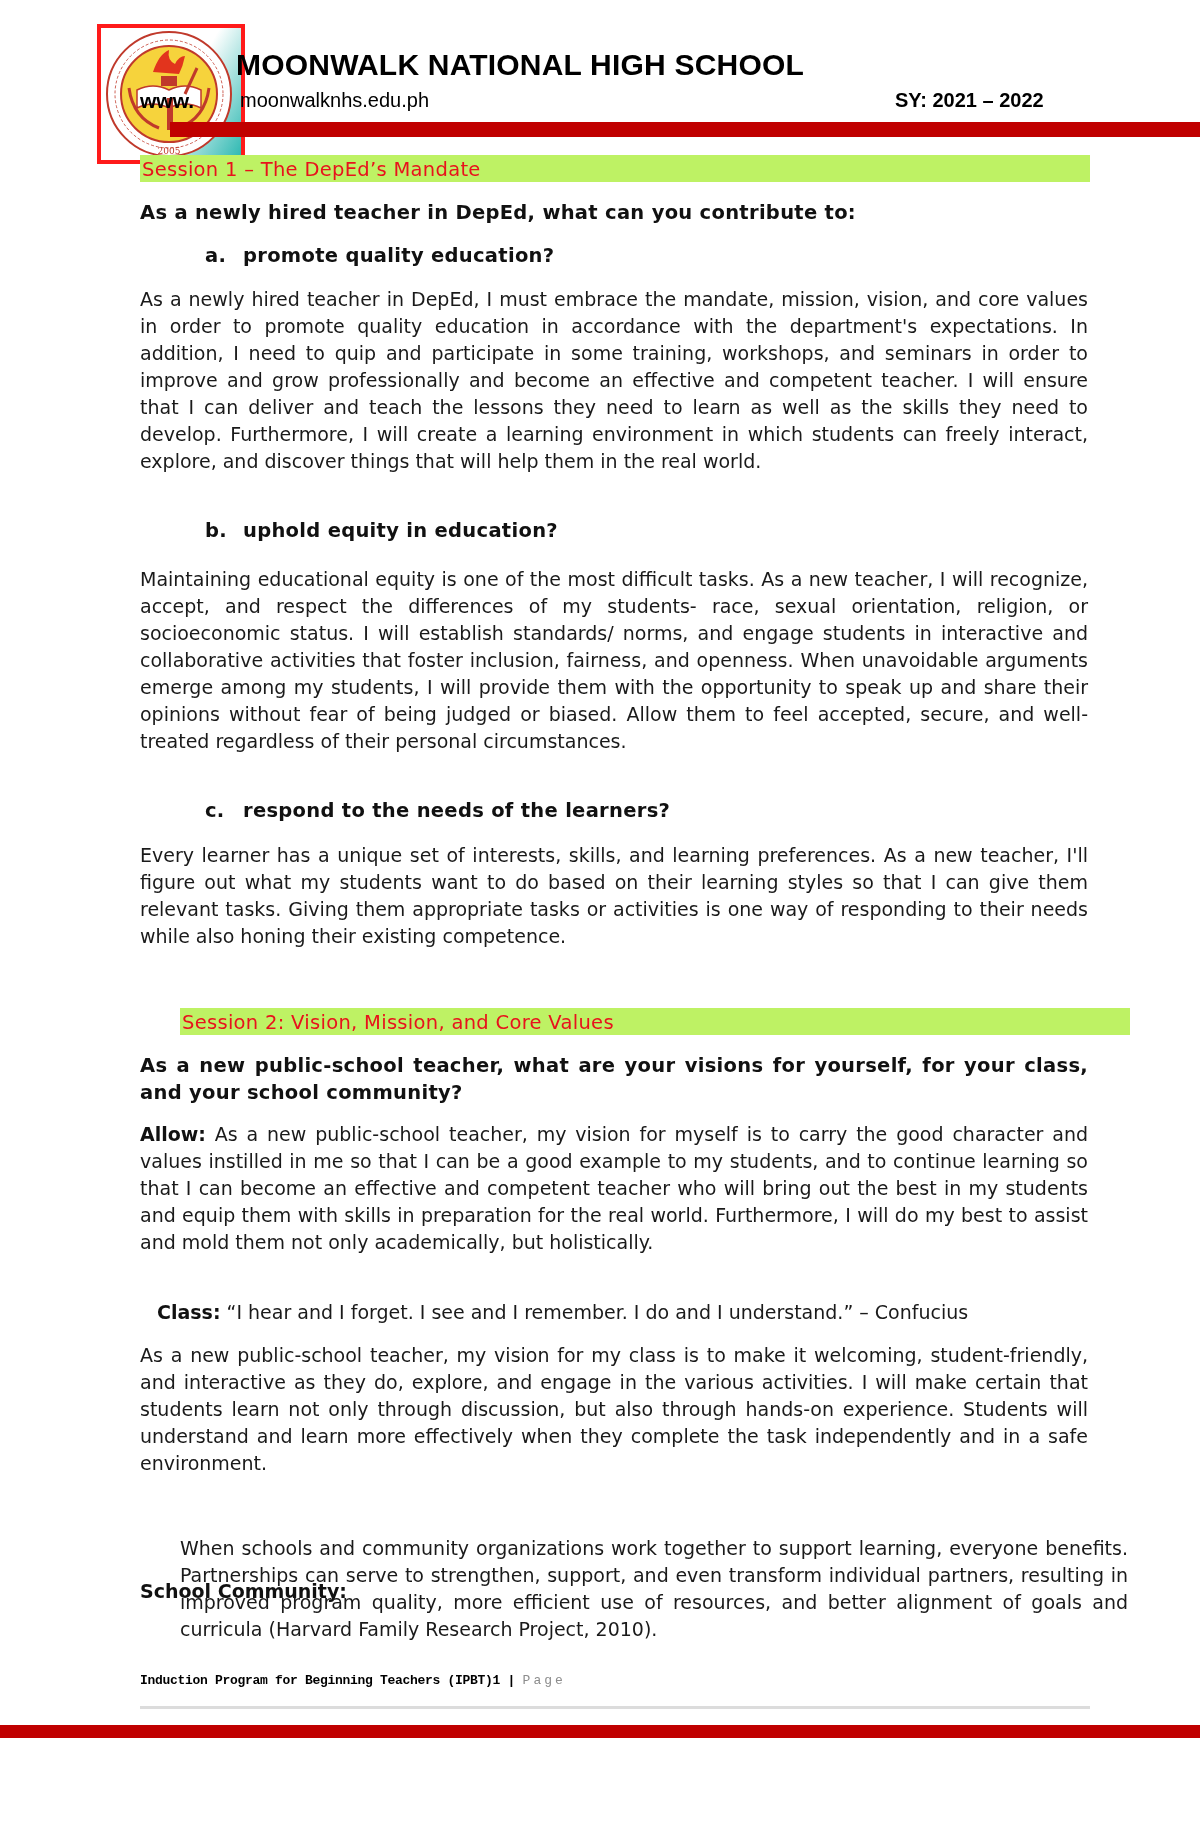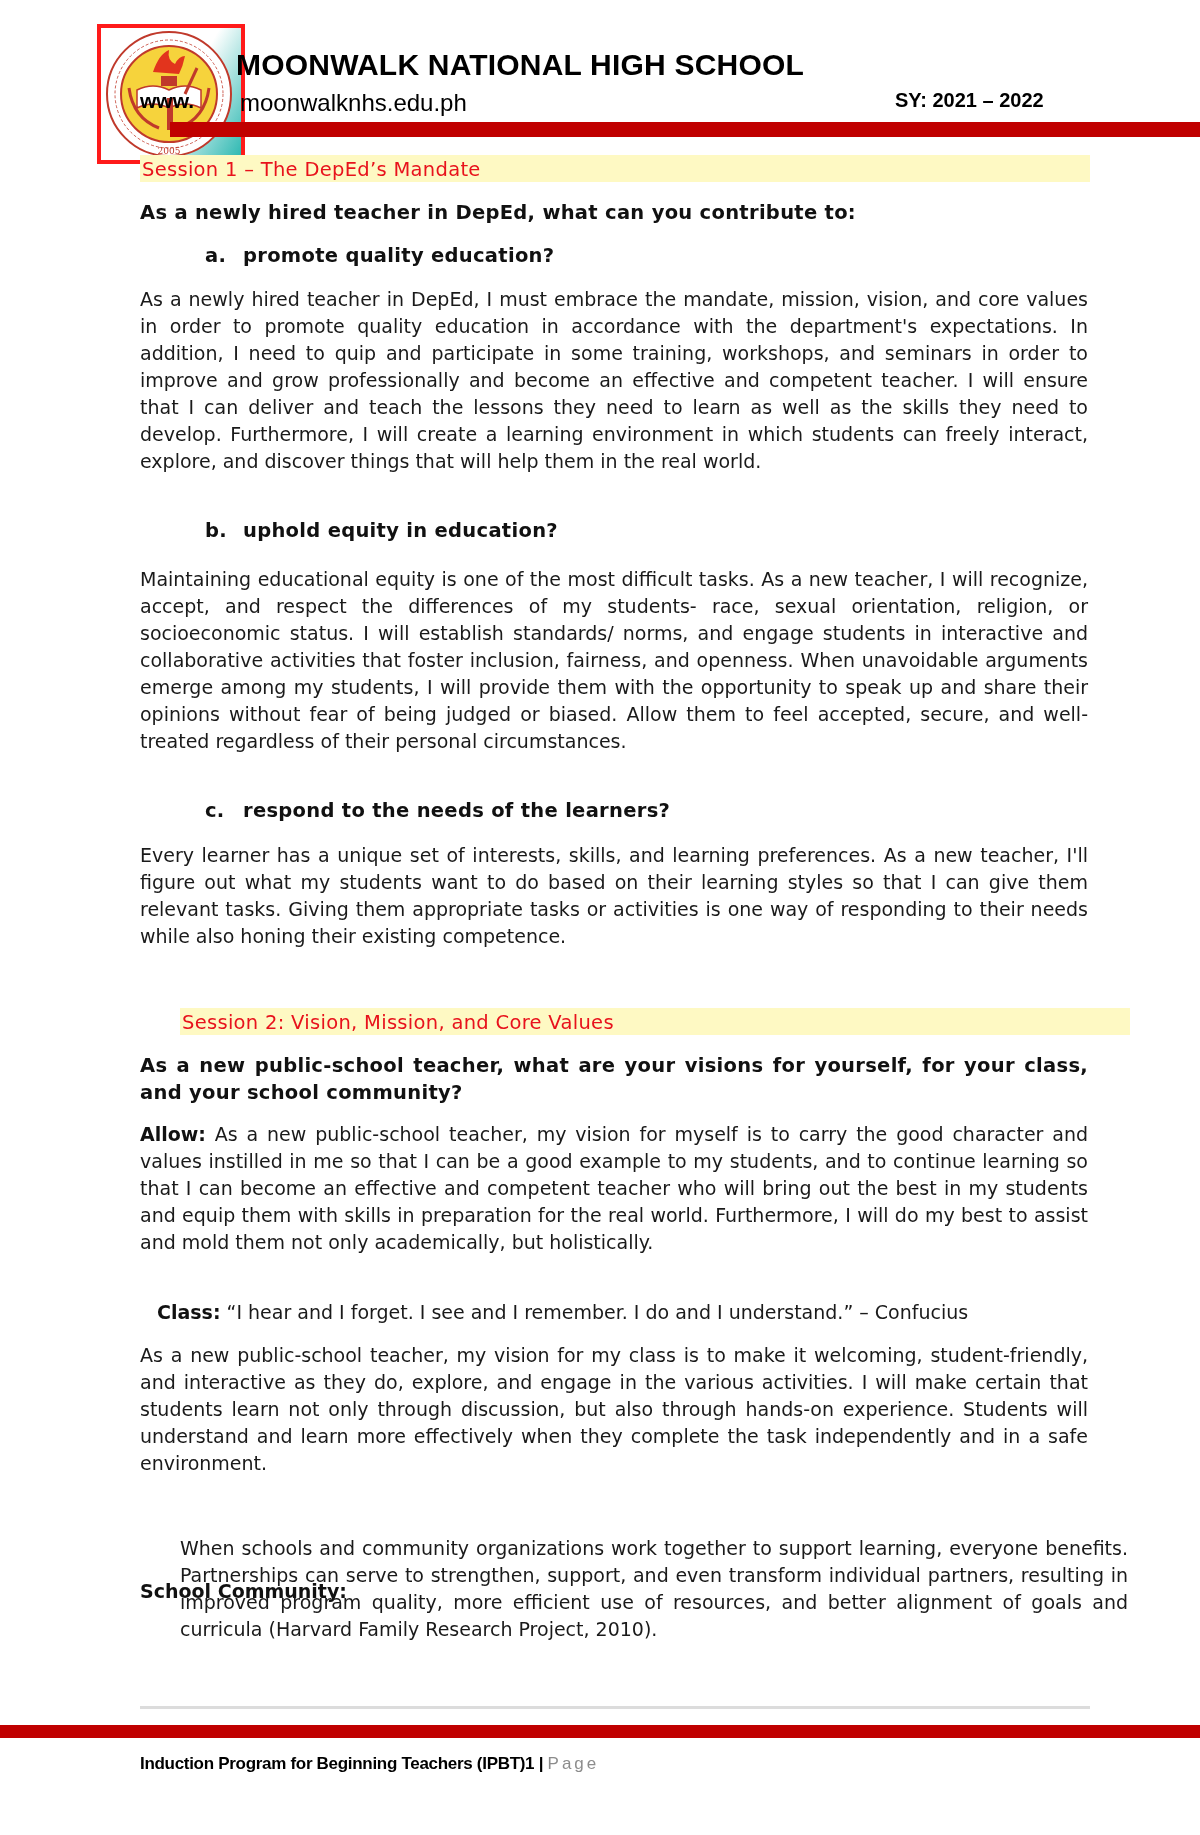--- a/index.html
+++ b/index.html
@@ -8,39 +8,39 @@
   .abs { position: absolute; }
 
   
   .logo-frame { left: 97px; top: 24px; width: 140px; height: 132px; border: 4px solid #ff1a1a;
                 background: linear-gradient(120deg, #ffffff 55%, #2ab7b0 100%); overflow: hidden; }
   .logo-svg { width: 140px; height: 132px; display: block; }
   .school-title { left: 236px; top: 48px; font-family: "Liberation Sans", sans-serif; font-weight: bold;
                   font-size: 30px; color: #000; letter-spacing: 0.2px; white-space: nowrap; }
   .www { left: 140px; top: 89px; font-family: "Liberation Sans", sans-serif; font-weight: bold; font-size: 21px;
          color: #000; white-space: nowrap; }
-  .url { left: 240px; top: 89px; font-family: "Liberation Sans", sans-serif; font-size: 24px; color: #000; white-space: nowrap; }
+  .url { left: 240px; top: 89px; font-family: "Liberation Sans", sans-serif; font-size: 20px; color: #000; white-space: nowrap; }
   .sy { left: 895px; top: 89px; font-family: "Liberation Sans", sans-serif; font-weight: bold; font-size: 20px; color: #000; white-space: nowrap; }
   .header-bar { left: 170px; top: 122px; width: 1030px; height: 15px; background: #c00000; }
 
   
-  .band { left: 140px; width: 950px; height: 27px; background: #fef9c3; }
+  .band { left: 140px; width: 950px; height: 27px; background: #bef264; }
   .band-text { position: absolute; left: 2px; top: 3px; font-size: 19.5px; color: #e8121c; white-space: nowrap; letter-spacing: 0.3px; }
 
   .q { left: 140px; width: 948px; font-size: 19.5px; font-weight: bold; line-height: 27px; letter-spacing: 0.3px; }
   .item { left: 173px; font-size: 19.5px; font-weight: bold; white-space: nowrap; letter-spacing: 0.3px; margin-left: 32px; }
   .item .lbl { display: inline-block; width: 38px; }
   .para { left: 140px; width: 948px; font-size: 19px; line-height: 27px; text-align: justify; color: #1a1a1a; }
   .para b { color: #111; }
 
   
   .footer-line { left: 140px; top: 1706px; width: 950px; height: 3px; background: #dcdcdc; }
   .footer-bar { left: 0; top: 1725px; width: 1200px; height: 13px; background: #c00000; }
-  .footer-text { left: 140px; top: 1754px; font-family: Liberation Sans, sans-serif; font-weight: bold;
-                 font-size: 17px; color: #000; white-space: nowrap; letter-spacing: -0.3px; }
+  .footer-text { left: 140px; top: 1673px; font-family: Liberation Mono, monospace; font-weight: bold;
+                 font-size: 13px; color: #000; white-space: nowrap; letter-spacing: -0.3px; }
   .footer-page { font-weight: normal; color: #8c8c8c; letter-spacing: 3px; }
 </style>
 </head>
 <body>
 
 <div class="abs logo-frame">
   <svg class="logo-svg" viewBox="0 0 140 132">
     <circle cx="68" cy="66" r="62" fill="#fff" stroke="#c0392b" stroke-width="2"></circle>
     <circle cx="68" cy="66" r="48" fill="#f6d33c" stroke="#c0392b" stroke-width="2"></circle>
     <circle cx="68" cy="66" r="54" fill="none" stroke="#c0392b" stroke-width="0.8" stroke-dasharray="3 2"></circle>

